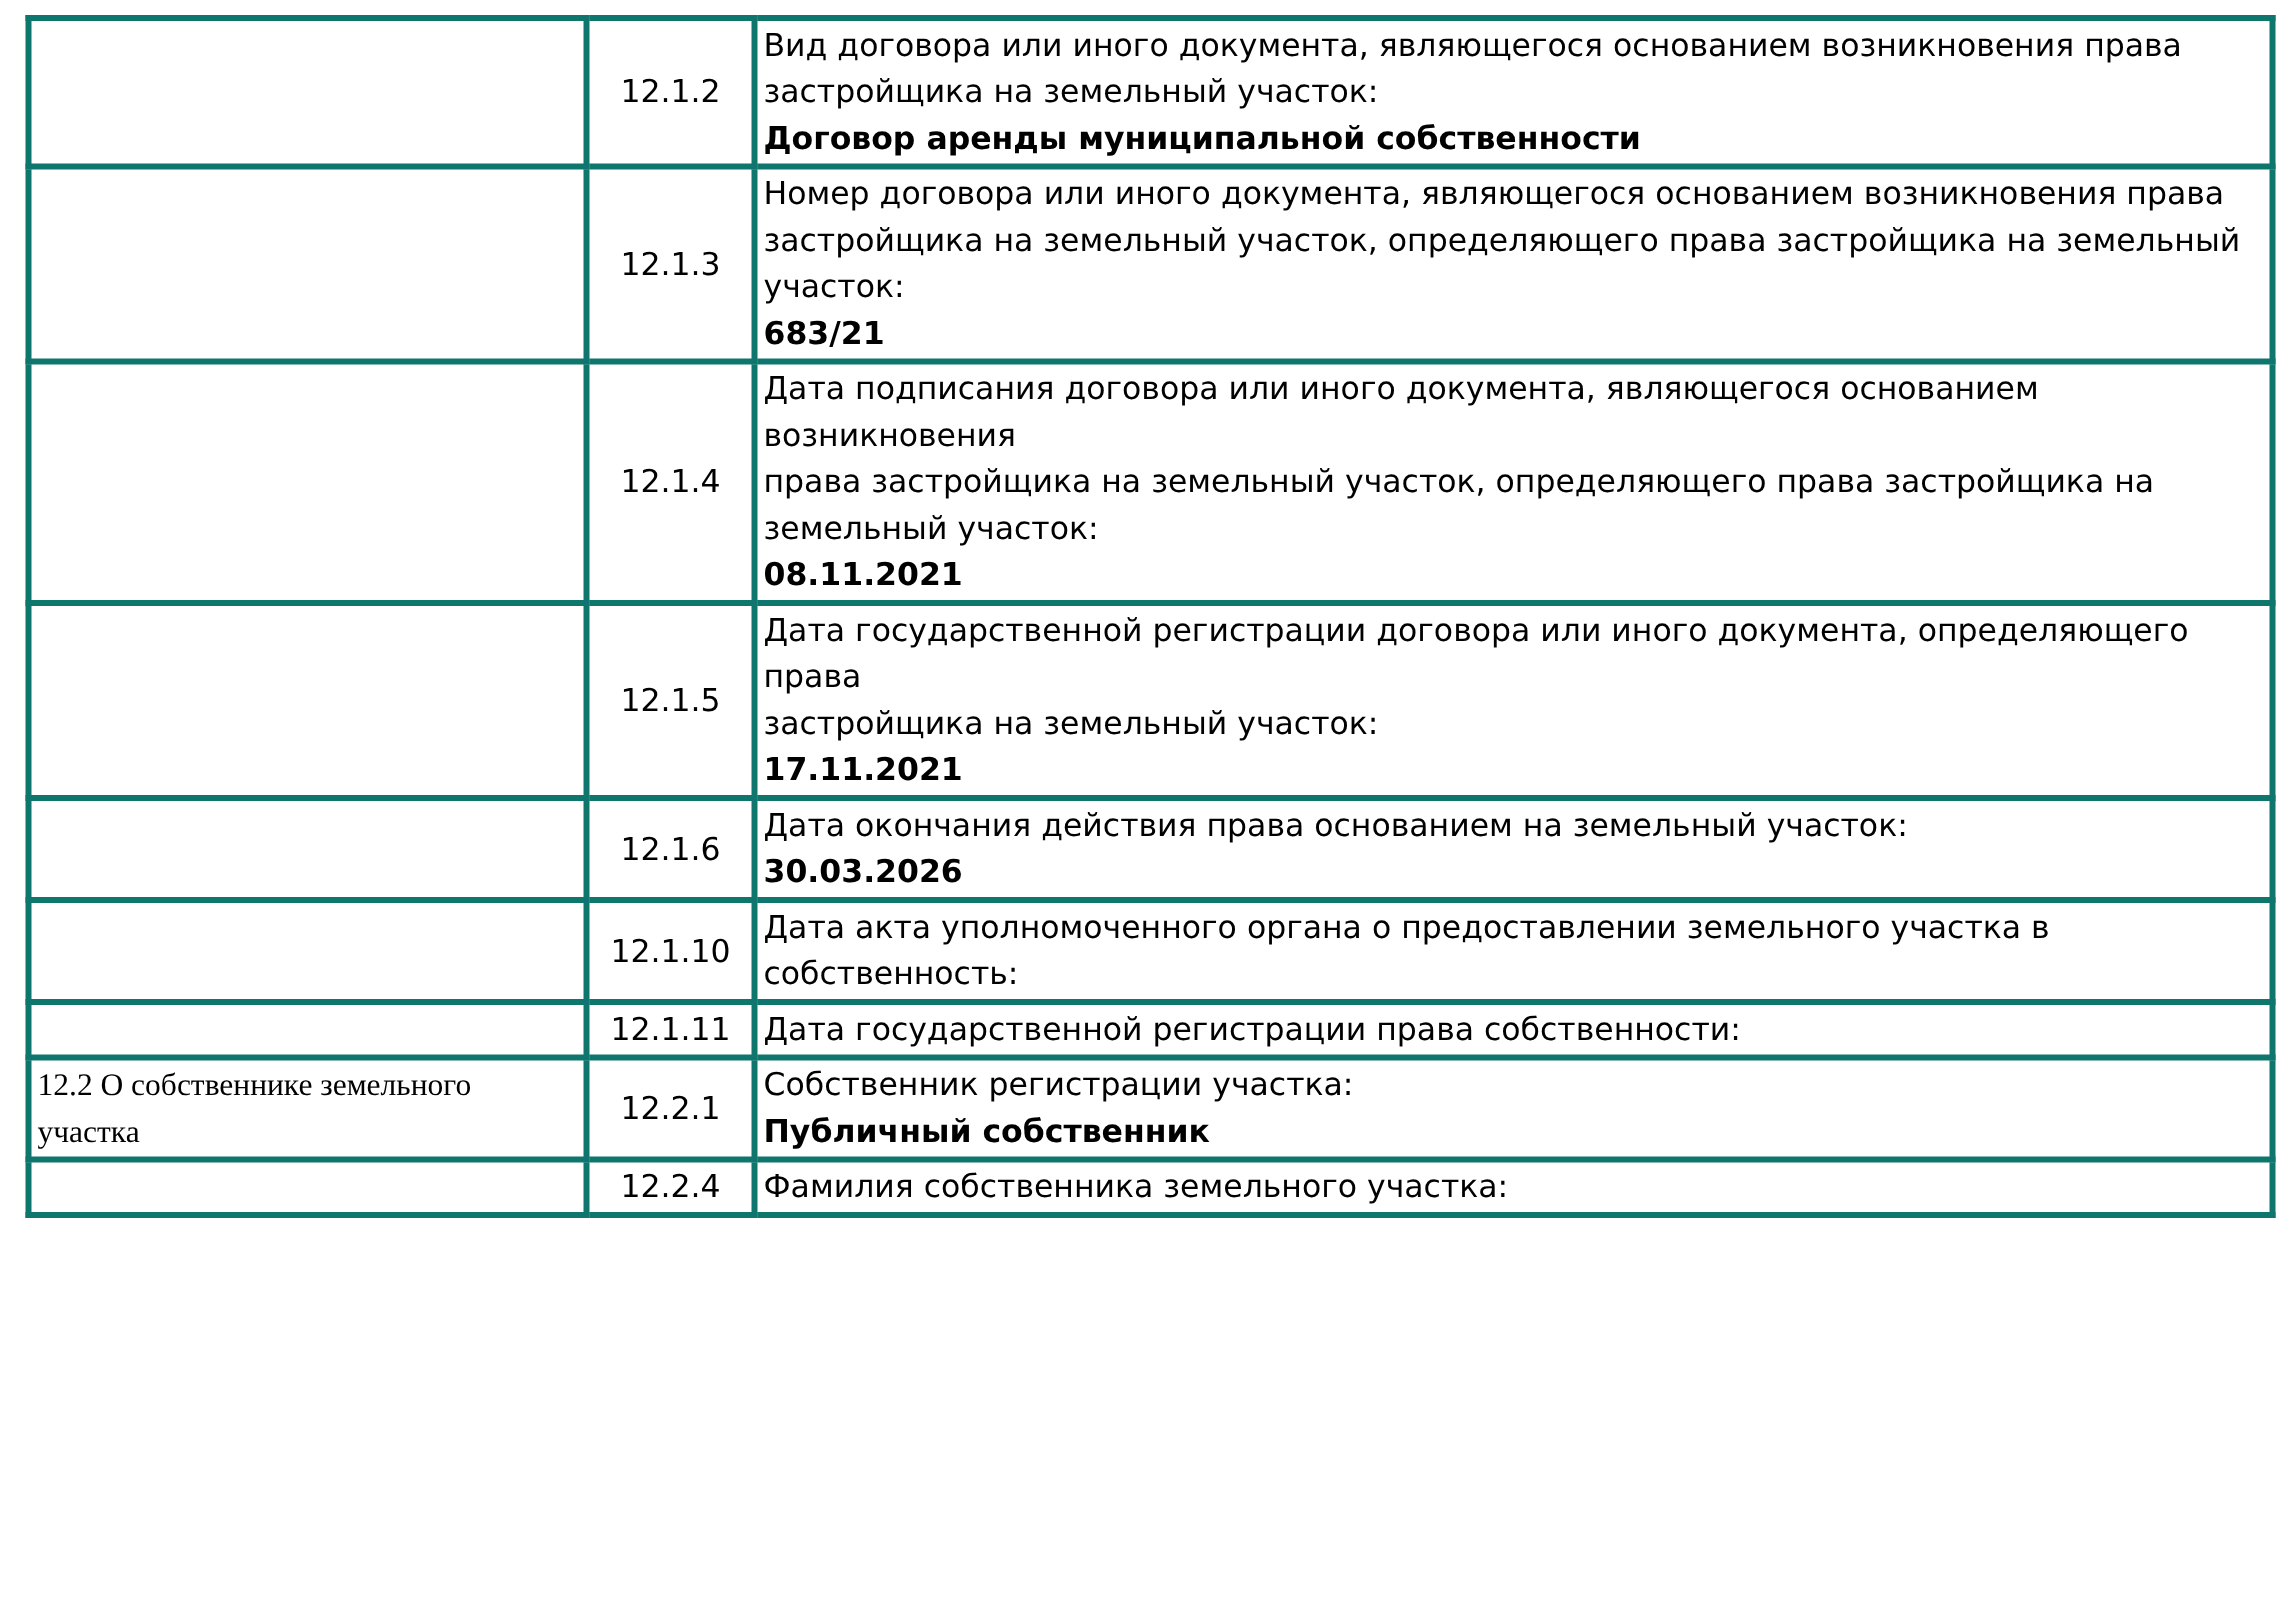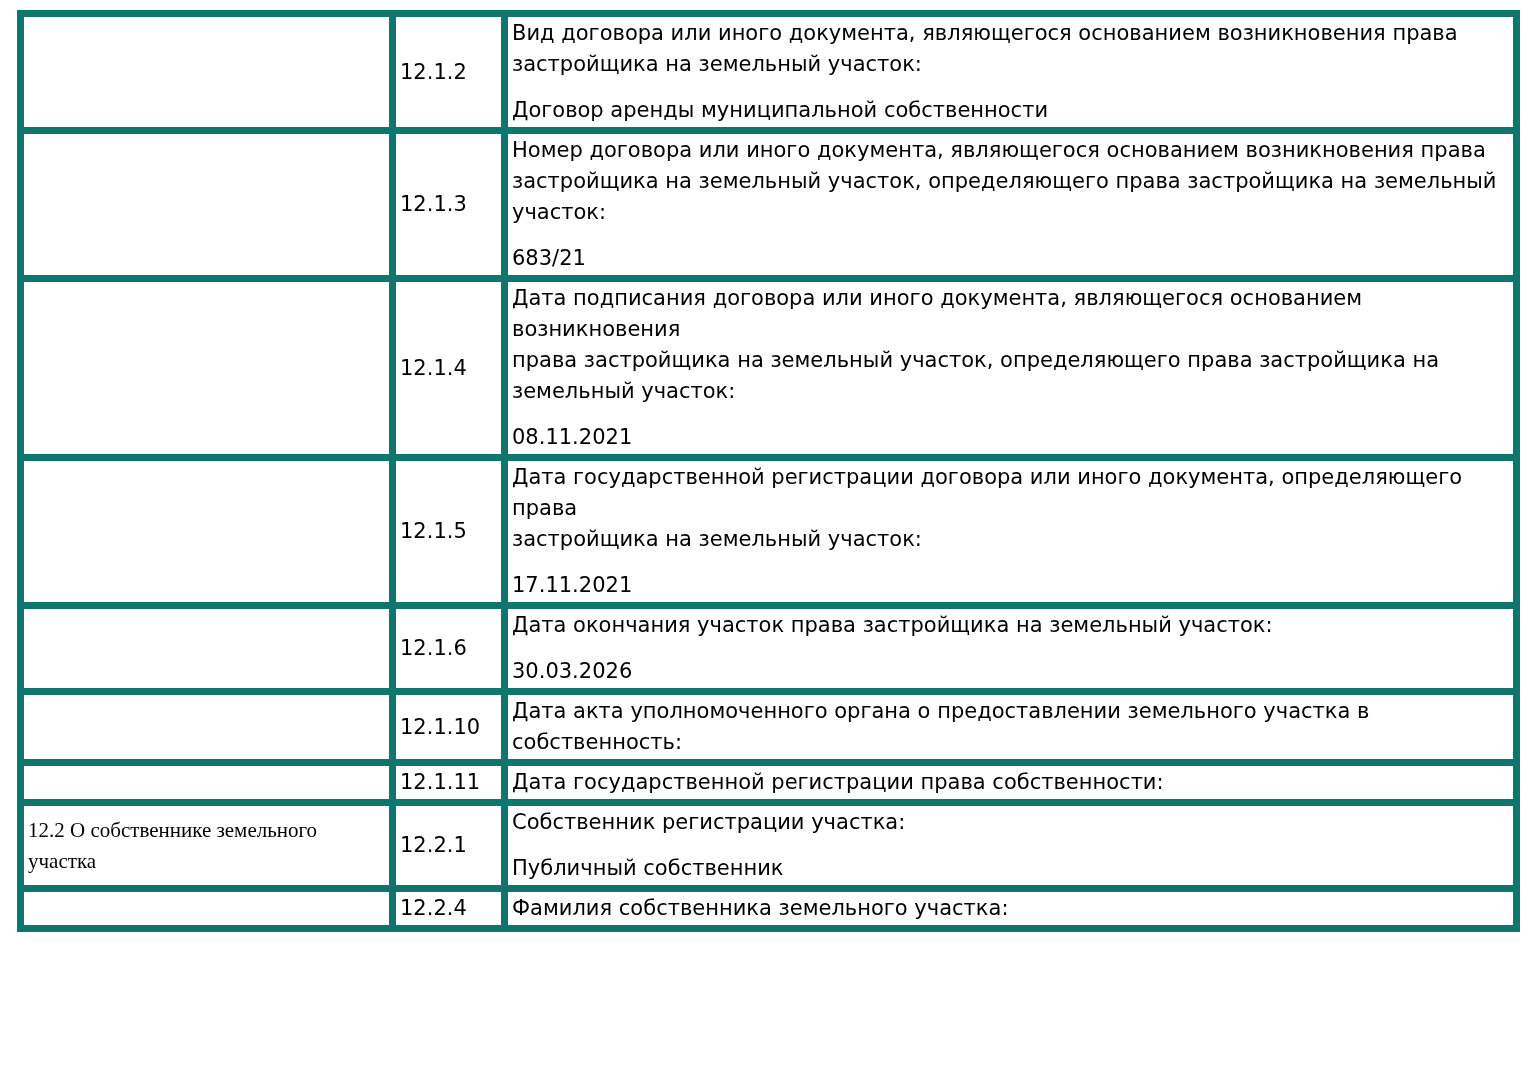--- a/index.html
+++ b/index.html
@@ -21,43 +21,43 @@
     left: 17px;
     top: 10px;
     width: 1496px;
     border-collapse: collapse;
     table-layout: fixed;
   }
   table.decl col.c-section { width: 372px; }
   table.decl col.c-code    { width: 112px; }
   table.decl col.c-desc    { width: 1012px; }
   table.decl td {
-    border: 7px solid #0f766e;
+    border: 4px solid #0f766e;
     vertical-align: middle;
     font-size: 21px;
     line-height: 31px;
     padding: 1px 4px;
     overflow: hidden;
   }
   td.section-cell {
     vertical-align: middle;
     white-space: pre-line;
     padding-left: 5px;
     font-family: Liberation Serif, serif;
   }
   td.code-cell {
     padding-left: 7px;
+    text-align: center;
   }
   td.desc-cell .label {
     white-space: pre-line;
   }
   td.desc-cell .value {
-    font-weight: normal;
+    font-weight: bold;
     white-space: pre-line;
-    margin-top: 15px;
   }
 </style>
 </head>
 <body>
 
 <div class="canvas">
   <table class="decl">
     <colgroup>
       <col class="c-section">
       <col class="c-code">
@@ -99,21 +99,21 @@
     <td class="desc-cell">
       <div class="label">Дата государственной регистрации договора или иного документа, определяющего права
 застройщика на земельный участок:</div>
       <div class="value">17.11.2021</div>
     </td>
   </tr>
         <tr>
     <td class="section-cell"></td>
     <td class="code-cell">12.1.6</td>
     <td class="desc-cell">
-      <div class="label">Дата окончания участок права застройщика на земельный участок:</div>
+      <div class="label">Дата окончания действия права основанием на земельный участок:</div>
       <div class="value">30.03.2026</div>
     </td>
   </tr>
         <tr>
     <td class="section-cell"></td>
     <td class="code-cell">12.1.10</td>
     <td class="desc-cell">
       <div class="label">Дата акта уполномоченного органа о предоставлении земельного участка в собственность:</div>
 
     </td>

